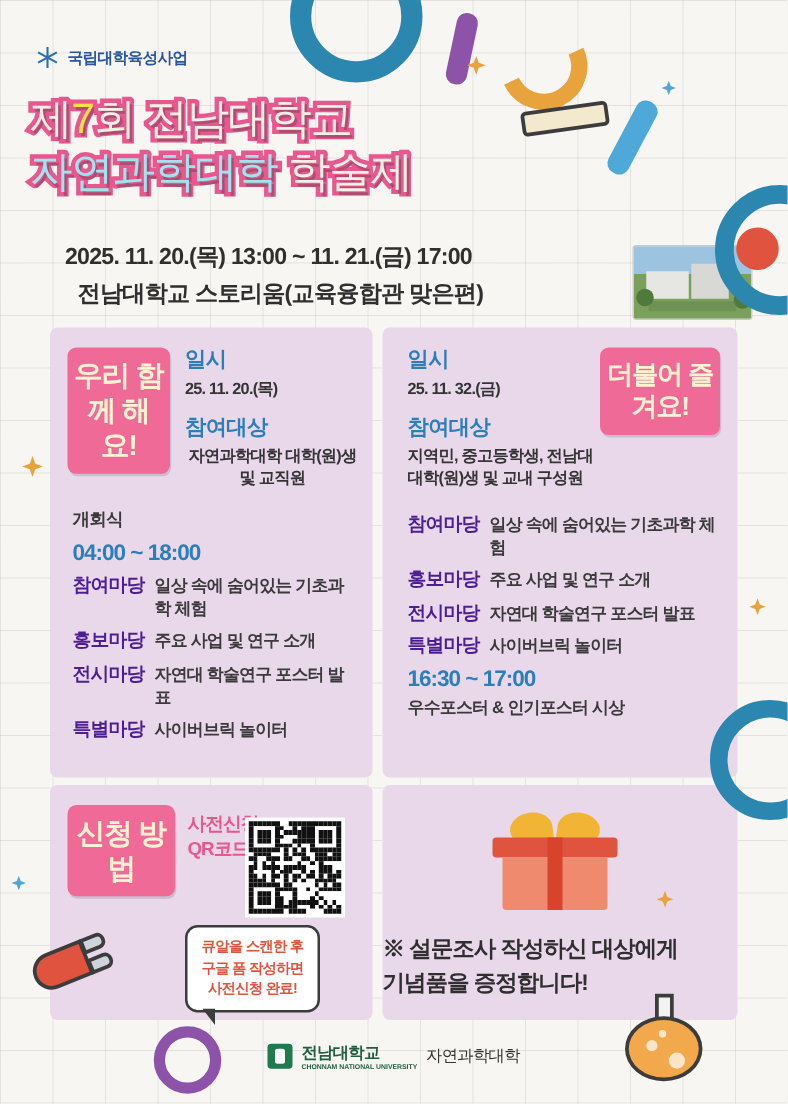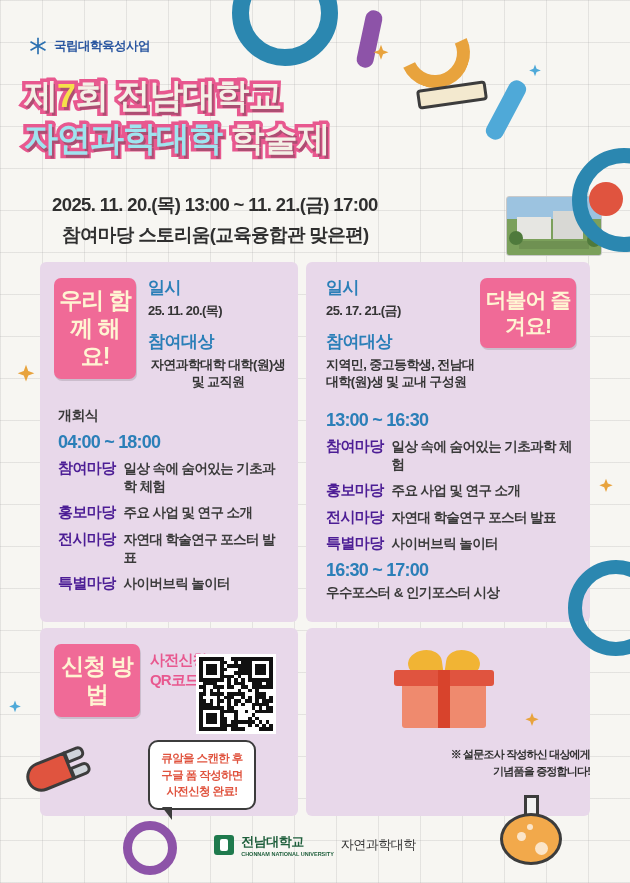--- a/index.html
+++ b/index.html
@@ -82,21 +82,21 @@
 
   .star { position: absolute; width: 0; height: 0; }
   .star svg { display: block; }
 
   
   .logo-top { position: absolute; left: 28px; top: 36px; display: flex; align-items: center; gap: 6px; }
   .logo-top .mark { width: 20px; height: 20px; color: #2a6fb0; }
   .logo-top .txt { font-size: 12.5px; font-weight: bold; color: #2a56a0; letter-spacing: -0.5px; }
 
   .title-wrap { position: absolute; left: 24px; top: 74px; width: 470px; }
-  .title-line { font-size: 34px; font-weight: bold; letter-spacing: -1px; line-height: 1.26; }
+  .title-line { font-size: 34px; font-weight: normal; letter-spacing: -1px; line-height: 1.26; }
   .t1 { color: #f4f0e6; }
   .t1 .hl { color: #f6e04a; }
   .t2 { color: #f4f0e6; }
   .t2 .blue { color: #9fe4ef; }
   
   .stroke-pink {
     -webkit-text-stroke: 7px #e8588f;
     paint-order: stroke fill;
     text-shadow: 2px 3px 0 rgba(60,60,60,.35);
   }
@@ -169,21 +169,21 @@
 
   .gift { position: absolute; left: 88px; top: 22px; width: 100px; height: 78px; }
   .gift .lid { position: absolute; left: 0; top: 20px; width: 100px; height: 16px; background: #e0543f; border-radius: 3px; }
   .gift .box { position: absolute; left: 8px; top: 36px; width: 84px; height: 42px; background: #ef8a6e; border-radius: 0 0 3px 3px; }
   .gift .ribbon { position: absolute; left: 44px; top: 20px; width: 12px; height: 58px; background: #d8432c; }
   .gift .bowl { position: absolute; left: 14px; top: 0; width: 34px; height: 26px; background: #f1b434; border-radius: 50% 50% 0 50%; transform: rotate(-8deg); }
   .gift .bowr { position: absolute; left: 52px; top: 0; width: 34px; height: 26px; background: #f1b434; border-radius: 50% 50% 50% 0; transform: rotate(8deg); }
 
   .survey-note {
     position: absolute; left: 0; right: 0; top: 118px;
-    text-align: right; font-size: 11px; font-weight: bold; color: #2f2f2f;
+    text-align: left; font-size: 18px; font-weight: bold; color: #2f2f2f;
     line-height: 1.5; letter-spacing: -0.8px;
   }
 
   
   .footer {
     position: absolute; left: 0; right: 0; bottom: 26px;
     display: flex; align-items: center; justify-content: center; gap: 7px;
   }
   .footer .fmark { width: 20px; height: 20px; background: #1f7a4d; border-radius: 3px; position: relative; }
   .footer .fmark:after { content:""; position:absolute; left:6px; top:4px; width:8px; height:12px; background:#fff; border-radius:2px; }
@@ -267,21 +267,21 @@
     <div class="title-line t1 stroke-pink">
       <span>제</span><span class="hl">7</span><span>회 전남대학교</span>
     </div>
     <div class="title-line t2 stroke-pink">
       <span class="blue">자연과학대학</span>
       <span>학술제</span>
     </div>
   </div>
 
   <div class="date-line">2025. 11. 20.(목) 13:00 ~ 11. 21.(금) 17:00</div>
-  <div class="place-line">참여마당 스토리움(교육융합관 맞은편)</div>
+  <div class="place-line">전남대학교 스토리움(교육융합관 맞은편)</div>
 
   <div class="photo">
     <div class="bld b1"></div>
       <div class="bld b2"></div>
       <div class="bld b3"></div>
     <div class="tree" style="left:2px;top:34px;width:14px;height:14px;"></div>
     <div class="tree" style="left:80px;top:36px;width:14px;height:14px;"></div>
   </div>
 
   <div class="panel panel-left">
@@ -316,27 +316,26 @@
         <div class="v">사이버브릭 놀이터</div>
       </div>
     </div>
   </div>
 
   <div class="panel panel-right">
     <div class="tag tag-more">더불어 즐겨요!</div>
 
     <div class="blk" style="left:20px; top:14px; width:150px;">
       <div class="lbl-head">일시</div>
-      <div class="lbl-sub" style="margin-top:3px;">25. 17. 21.(금)</div>
+      <div class="lbl-sub" style="margin-top:3px;">25. 11. 32.(금)</div>
       <div class="lbl-head" style="margin-top:10px;">참여대상</div>
       <div class="lbl-sub" style="margin-top:3px;">지역민, 중고등학생, 전남대 대학(원)생 및 교내 구성원</div>
     </div>
 
     <div class="blk" style="left:20px; top:148px; right:12px;">
-      <div class="time-hd">13:00 ~ 16:30</div>
       <div class="row">
         <div class="k">참여마당</div>
         <div class="v">일상 속에 숨어있는 기초과학 체험</div>
       </div>
       <div class="row">
         <div class="k">홍보마당</div>
         <div class="v">주요 사업 및 연구 소개</div>
       </div>
       <div class="row">
         <div class="k">전시마당</div>

